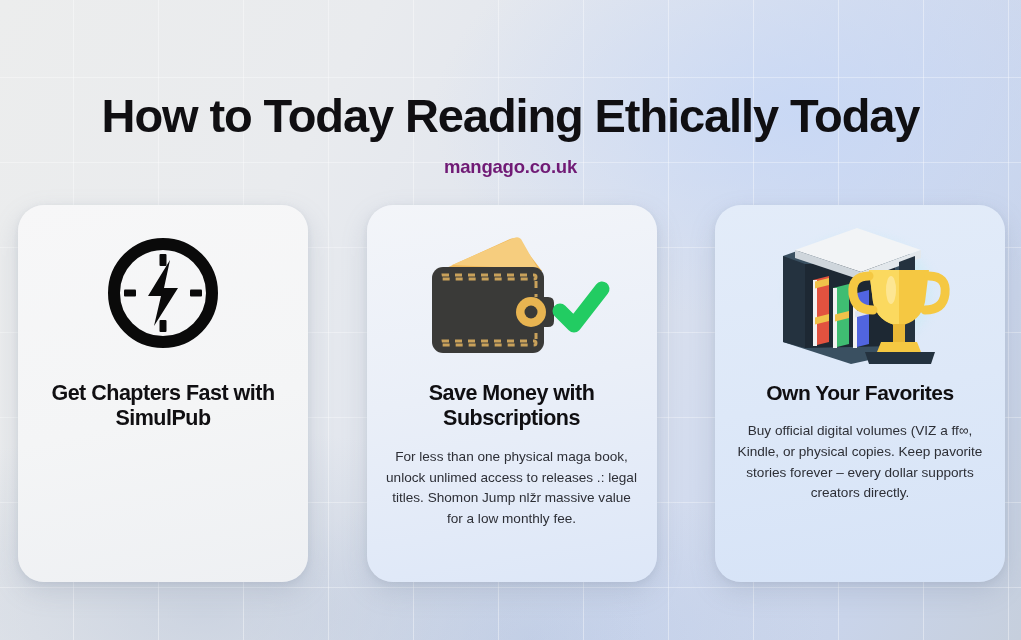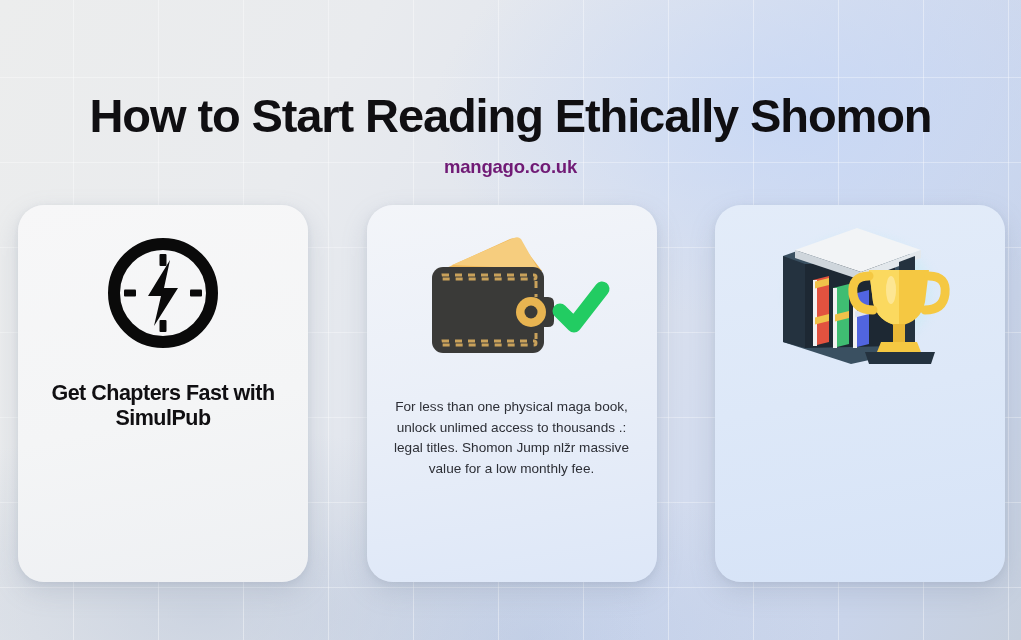--- a/index.html
+++ b/index.html
@@ -92,21 +92,21 @@
   svg{ display:block; overflow:visible; }
 </style>
 </head>
 <body>
 
 <div id="bg-base"></div>
 <div id="bg-glow"></div>
 <div id="bg-grid"></div>
 
 <div id="header">
-  <h1 id="page-title">How to Start Reading Ethically Shomon</h1>
+  <h1 id="page-title">How to Today Reading Ethically Today</h1>
   <div id="site-subtitle">mangago.co.uk</div>
 </div>
 
 <div id="cards">
 
   <div class="card card-1">
     <div class="icon-wrap">
       <span>
         <svg width="118" height="118" viewBox="0 0 118 118">
           <circle cx="59" cy="59" r="49" fill="none" stroke="#0a0a0a" stroke-width="12"></circle>
@@ -136,21 +136,22 @@
           <path d="M122 56 L122 114" stroke="#c9a15a" stroke-width="3" stroke-dasharray="7 6" fill="none"></path>
 
           <path d="M112 72 L134 72 Q140 72 140 78 L140 96 Q140 102 134 102 L112 102 Z" fill="#3a3a38"></path>
           <circle cx="117" cy="87" r="15" fill="#e8b451"></circle>
           <circle cx="117" cy="87" r="6.5" fill="#3a3a38"></circle>
 
           <path d="M146 86 L160 100 L188 64" fill="none" stroke="#22cc62" stroke-width="15" stroke-linecap="round" stroke-linejoin="round"></path>
         </svg>
       </span>
     </div>
-    <div class="card-body">For less than one physical maga book, unlock unlimed access to thousands .: legal titles. Shomon Jump nlžr massive value for a low monthly fee.</div>
+    <div class="card-title">Save Money with Subscriptions</div>
+    <div class="card-body">For less than one physical maga book, unlock unlimed access to releases .: legal titles. Shomon Jump nlžr massive value for a low monthly fee.</div>
   </div>
 
   <div class="card card-3">
     <div class="icon-wrap">
       <span class="glow-cyan"></span>
       <span style="position:relative">
         <svg width="190" height="150" viewBox="0 0 190 150">
 
           <path d="M18 38 L86 14 L150 38 L150 132 L86 146 L18 124 Z" fill="#3a5061"></path>
 
@@ -187,15 +188,17 @@
             <ellipse cx="126" cy="72" rx="5" ry="14" fill="#fde9a4" opacity=".75"></ellipse>
             <path d="M104 58 Q86 58 88 76 Q90 92 108 92" fill="none" stroke="#f5c842" stroke-width="9" stroke-linecap="round"></path>
             <path d="M164 58 Q182 58 180 76 Q178 92 160 92" fill="none" stroke="#f5c842" stroke-width="9" stroke-linecap="round"></path>
             <rect x="128" y="106" width="12" height="18" fill="#eab836"></rect>
             <path d="M116 124 L152 124 L156 134 L112 134 Z" fill="#f5c842"></path>
             <path d="M100 134 L170 134 L166 146 L104 146 Z" fill="#24323f"></path>
           </g>
         </svg>
       </span>
     </div>
+    <div class="card-title">Own Your Favorites</div>
+    <div class="card-body">Buy official digital volumes (VIZ a ff∞, Kindle, or physical copies. Keep pavorite stories forever – every dollar supports creators directly.</div>
   </div>
 
 </div>
 
 </body></html>

